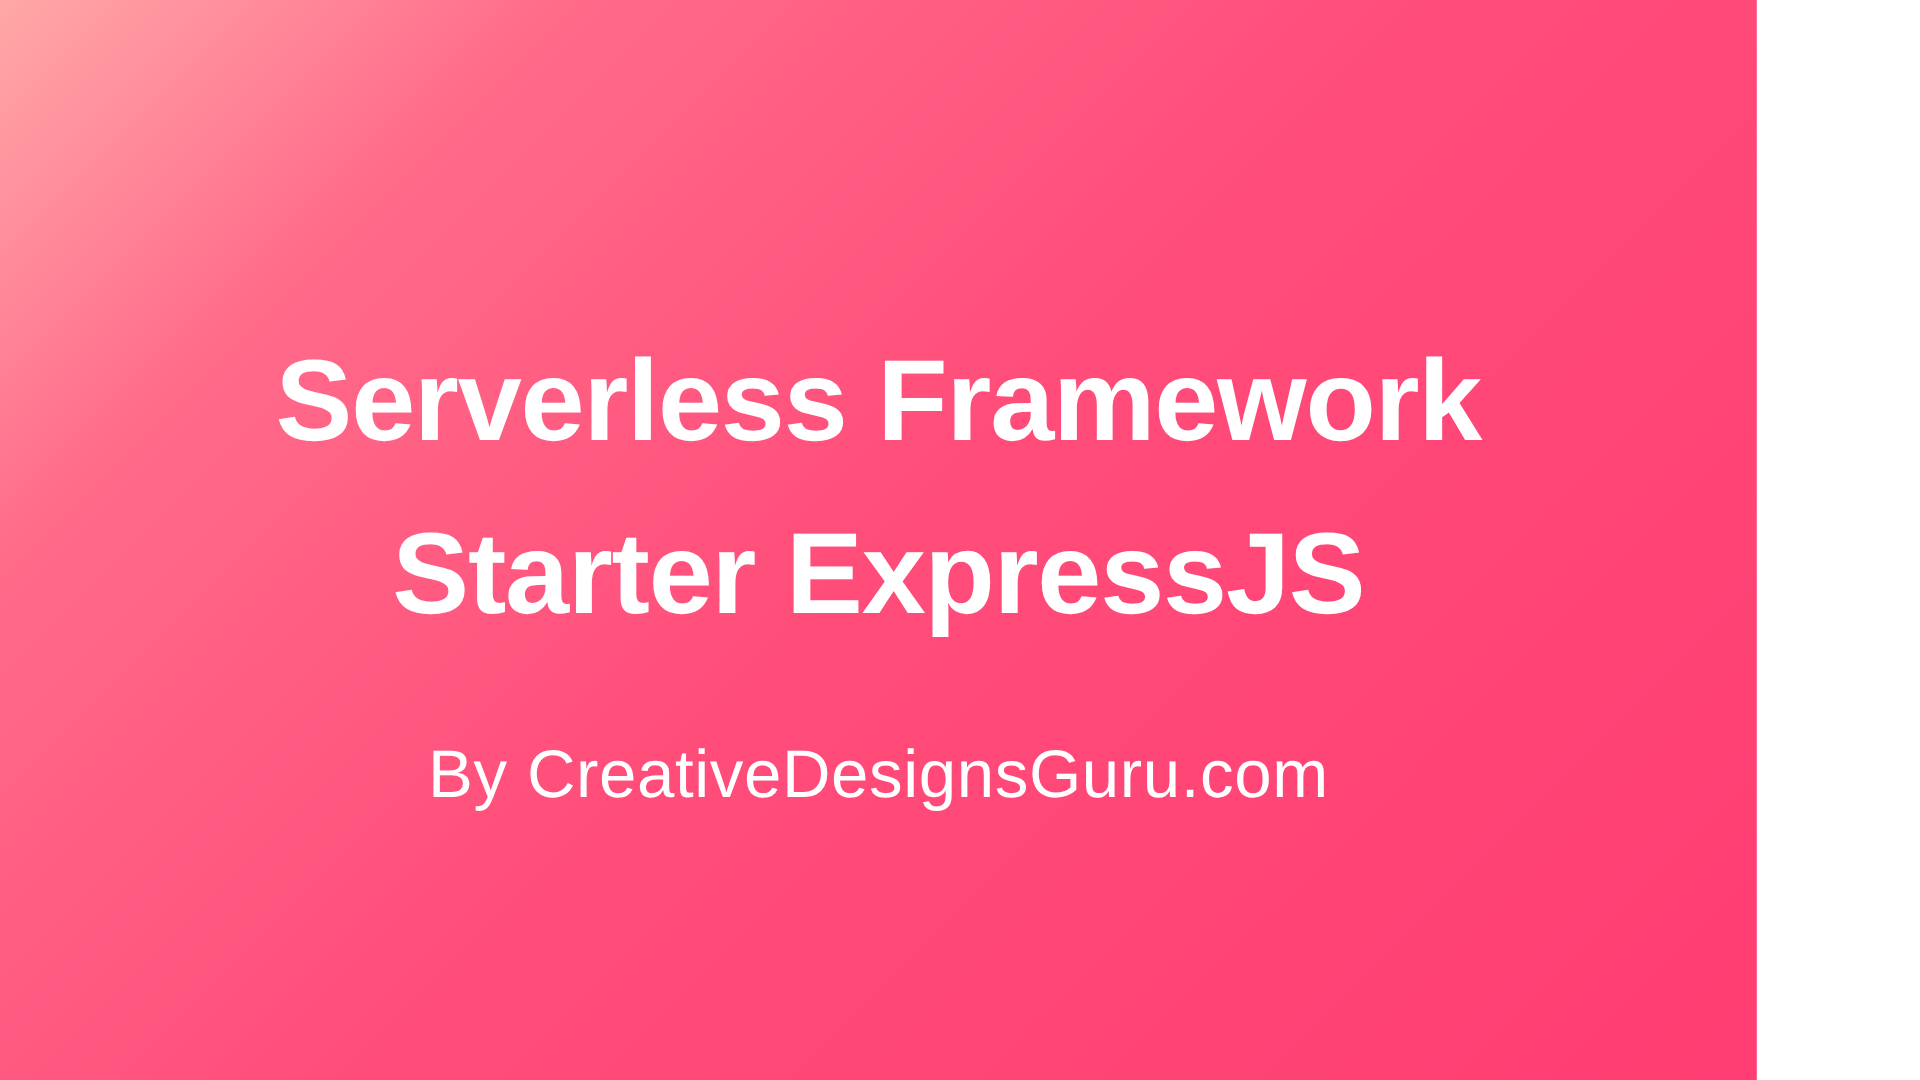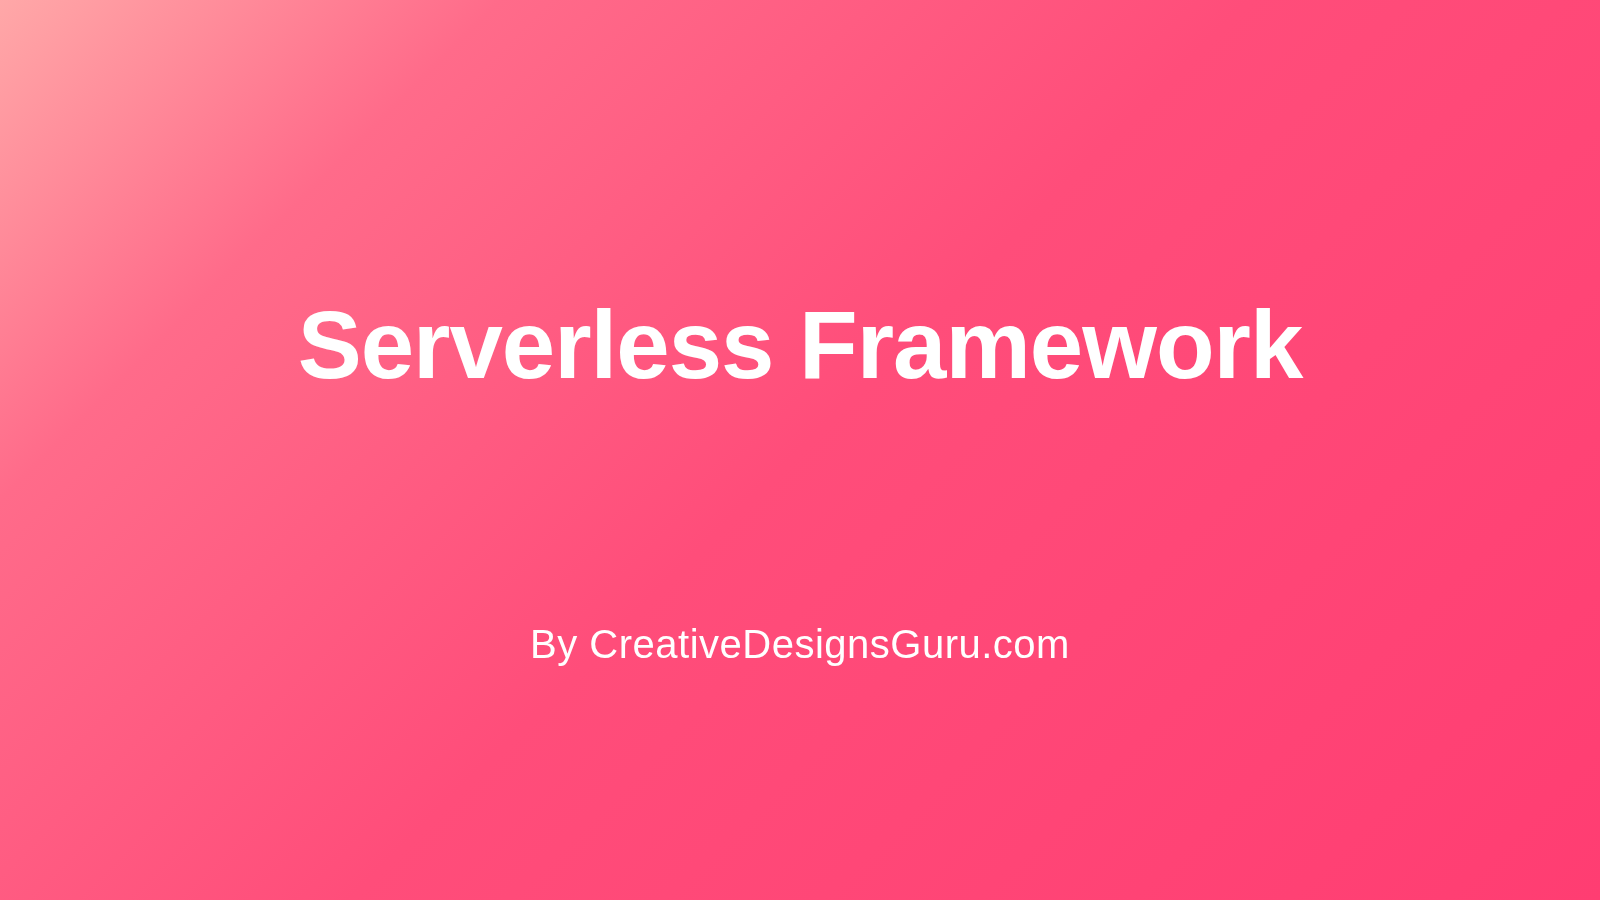--- a/index.html
+++ b/index.html
@@ -6,49 +6,49 @@
       margin: 0;
       padding: 0;
       box-sizing: border-box;
     }
     html, body {
       width: 1600px;
       height: 900px;
       overflow: hidden;
     }
     .banner {
-      width: 1600px;
+      width: 1464px;
       height: 900px;
       background: linear-gradient(135deg, #ffa8a8 0%, #ff6b8a 20%, #ff4d7a 50%, #ff3d72 100%);
       display: flex;
       flex-direction: column;
       align-items: center;
       justify-content: center;
       font-family: -apple-system, BlinkMacSystemFont, "Segoe UI", Helvetica, Arial, sans-serif;
     }
     .title {
       color: #ffffff;
       font-weight: 800;
       font-size: 96px;
       line-height: 1.5;
       text-align: center;
       letter-spacing: -1px;
       margin-top: 40px;
     }
     .byline {
       color: #ffffff;
       font-weight: 300;
-      font-size: 40px;
+      font-size: 56px;
       text-align: center;
       margin-top: 61px;
       letter-spacing: 0.5px;
     }
   </style>
 </head>
 <body>
 
 <div class="banner">
   <h1 class="title">
     <span>Serverless Framework</span><br>
-    <br>
+    <span>Starter ExpressJS</span><br>
   </h1>
   <div class="byline">By CreativeDesignsGuru.com</div>
 </div>
 
 </body></html>

